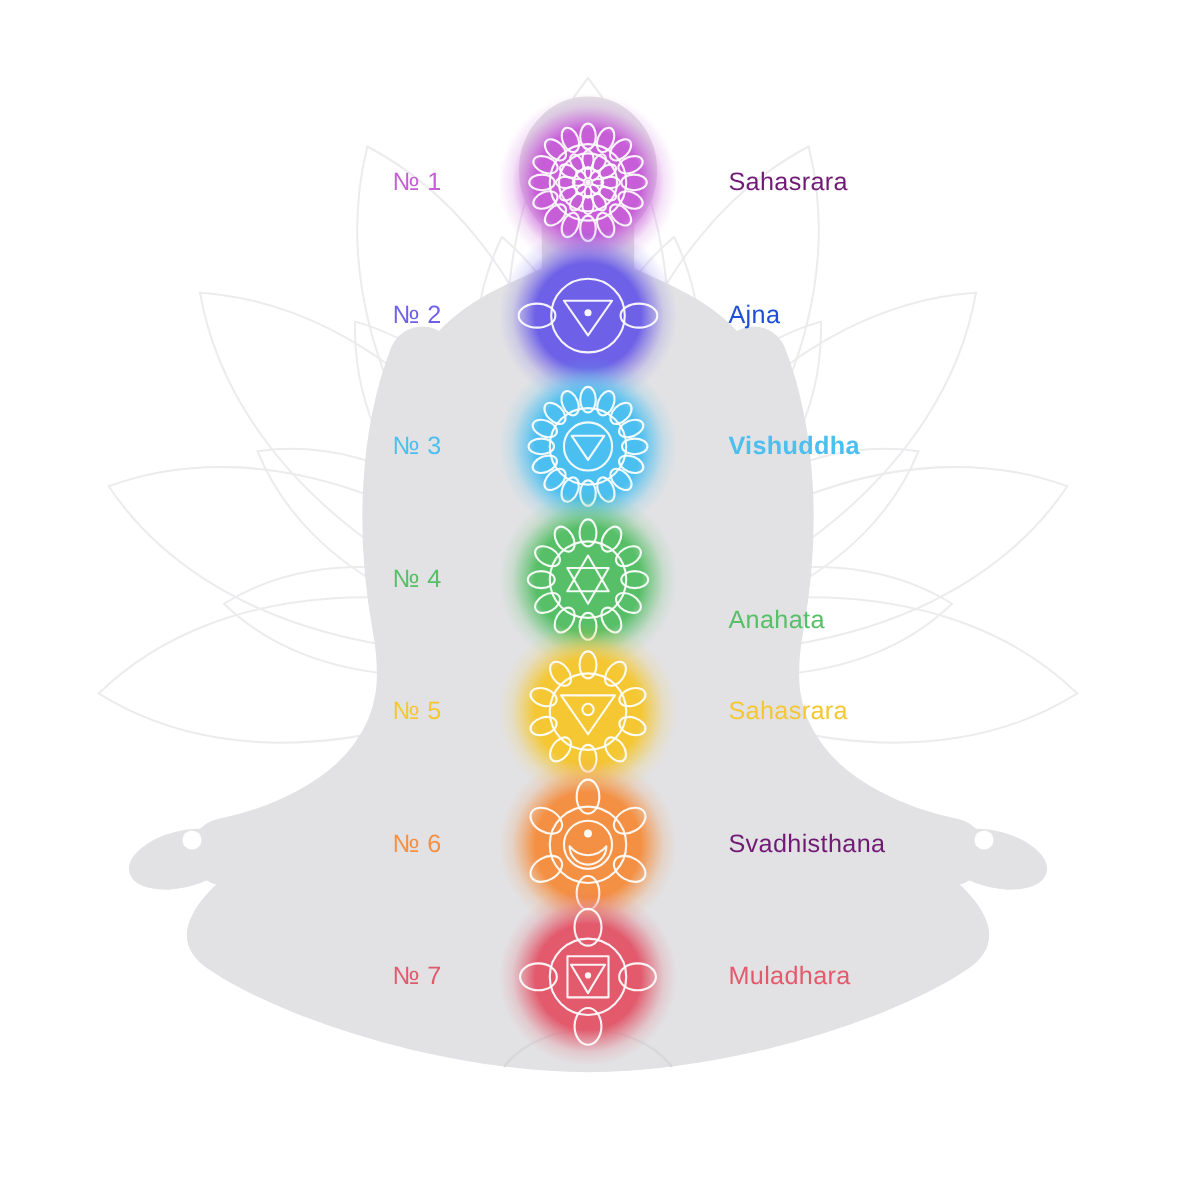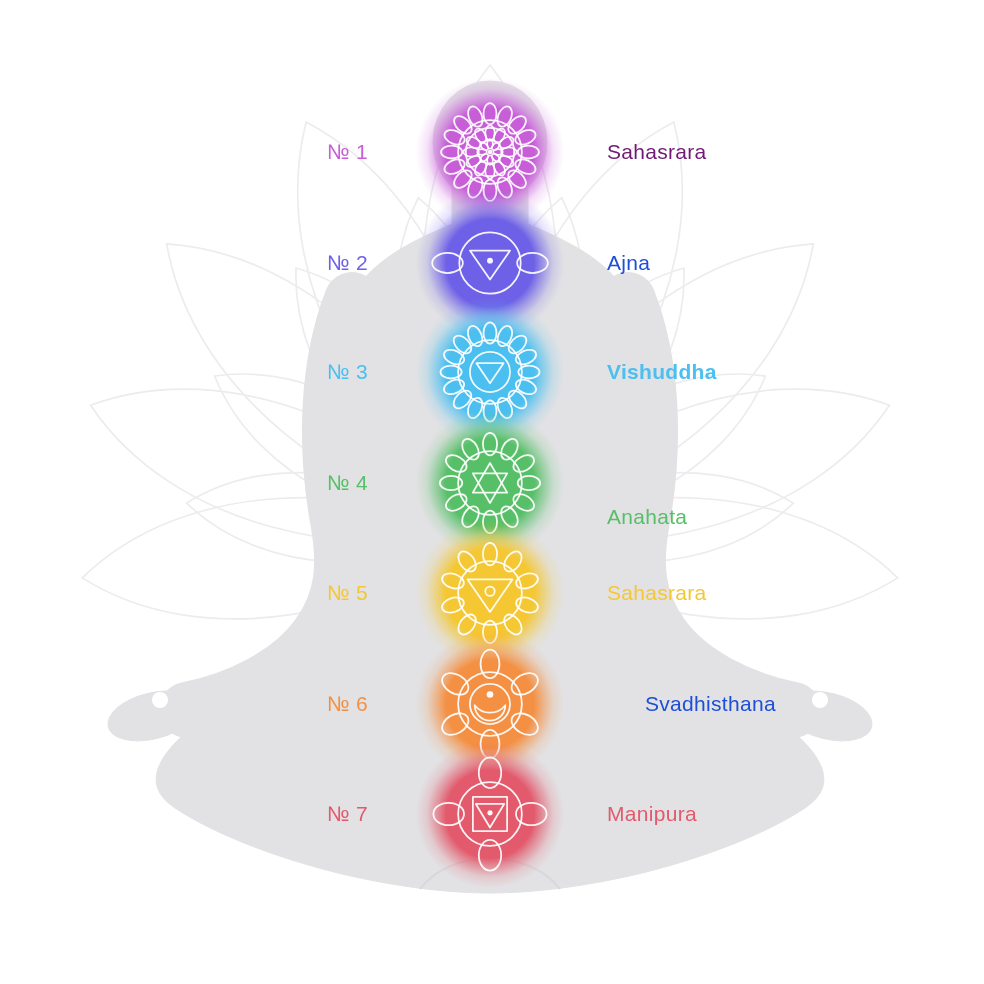--- a/index.html
+++ b/index.html
@@ -231,36 +231,36 @@
             <ellipse cx="50.00" cy="84.00" rx="8" ry="12" transform="rotate(180.0 50.00 84.00)" class="part"></ellipse>
             <ellipse cx="20.56" cy="67.00" rx="8" ry="12" transform="rotate(240.0 20.56 67.00)" class="part"></ellipse>
             <ellipse cx="20.56" cy="33.00" rx="8" ry="12" transform="rotate(300.0 20.56 33.00)" class="part"></ellipse>
             <circle cx="50" cy="50" r="27" class="part"></circle>
             <circle cx="50" cy="50" r="17" class="part"></circle>
             <path d="M 37 51 A 13 13 0 0 0 63 51 A 16.5 16.5 0 0 1 37 51 Z" stroke-linejoin="round" class="part"></path>
             <circle cx="50" cy="42" r="2.8" class="dot"></circle>
           </g>
         </svg>
     </div>
-    <div class="chakra-name" style="color: #1d4ed8; margin-left: 38px;">Svadhisthana</div>
+    <div class="chakra-name" style="color: #701a75;">Svadhisthana</div>
   </div>
 
   <div class="chakra-row" style="top:734px">
     <div class="chakra-num" style="color: rgb(226, 90, 108);">№ 7</div>
     <div class="chakra-circle">
       <div class="glow" style="background: radial-gradient(circle closest-side, rgb(226, 90, 108) 0px, rgb(226, 90, 108) 55%, rgba(226, 90, 108, 0.6) 66%, rgba(226, 90, 108, 0.18) 79%, rgba(226, 90, 108, 0) 93%);"></div>
       <svg class="symbol" width="118" height="118" viewBox="0 0 100 100">
           <g>
             <ellipse cx="50.00" cy="15.00" rx="9.5" ry="13" transform="rotate(0.0 50.00 15.00)" class="part"></ellipse>
             <ellipse cx="85.00" cy="50.00" rx="9.5" ry="13" transform="rotate(90.0 85.00 50.00)" class="part"></ellipse>
             <ellipse cx="50.00" cy="85.00" rx="9.5" ry="13" transform="rotate(180.0 50.00 85.00)" class="part"></ellipse>
             <ellipse cx="15.00" cy="50.00" rx="9.5" ry="13" transform="rotate(270.0 15.00 50.00)" class="part"></ellipse>
             <circle cx="50" cy="50" r="27" class="part"></circle>
             <rect x="35.5" y="35.5" width="29" height="29" stroke-linejoin="round" class="part"></rect>
             <polygon points="50,61.5 38,41.5 62,41.5" stroke-linejoin="round" class="part"></polygon>
             <circle cx="50" cy="49" r="2.2" class="dot"></circle>
           </g>
         </svg>
     </div>
-    <div class="chakra-name" style="color: rgb(226, 90, 108);">Manipura</div>
+    <div class="chakra-name" style="color: rgb(226, 90, 108);">Muladhara</div>
   </div>
 
 </div>
 
 </body></html>

